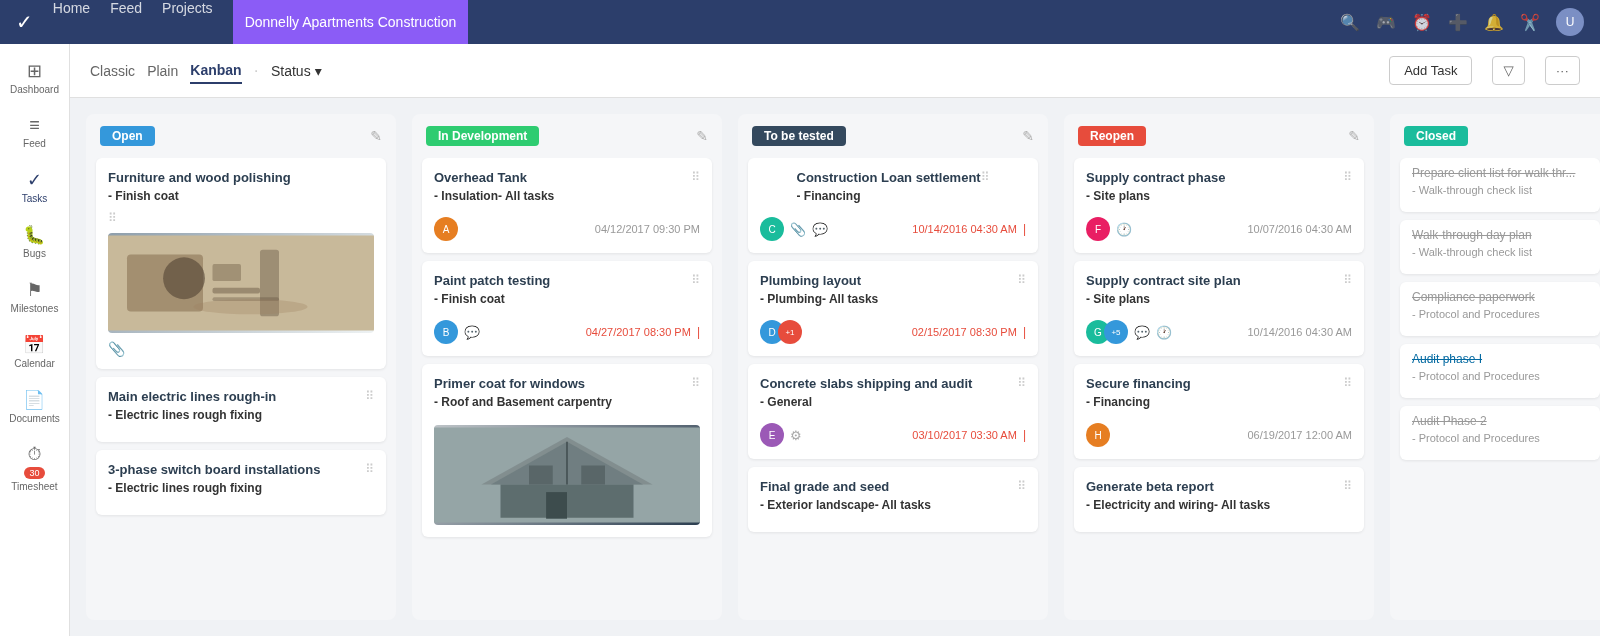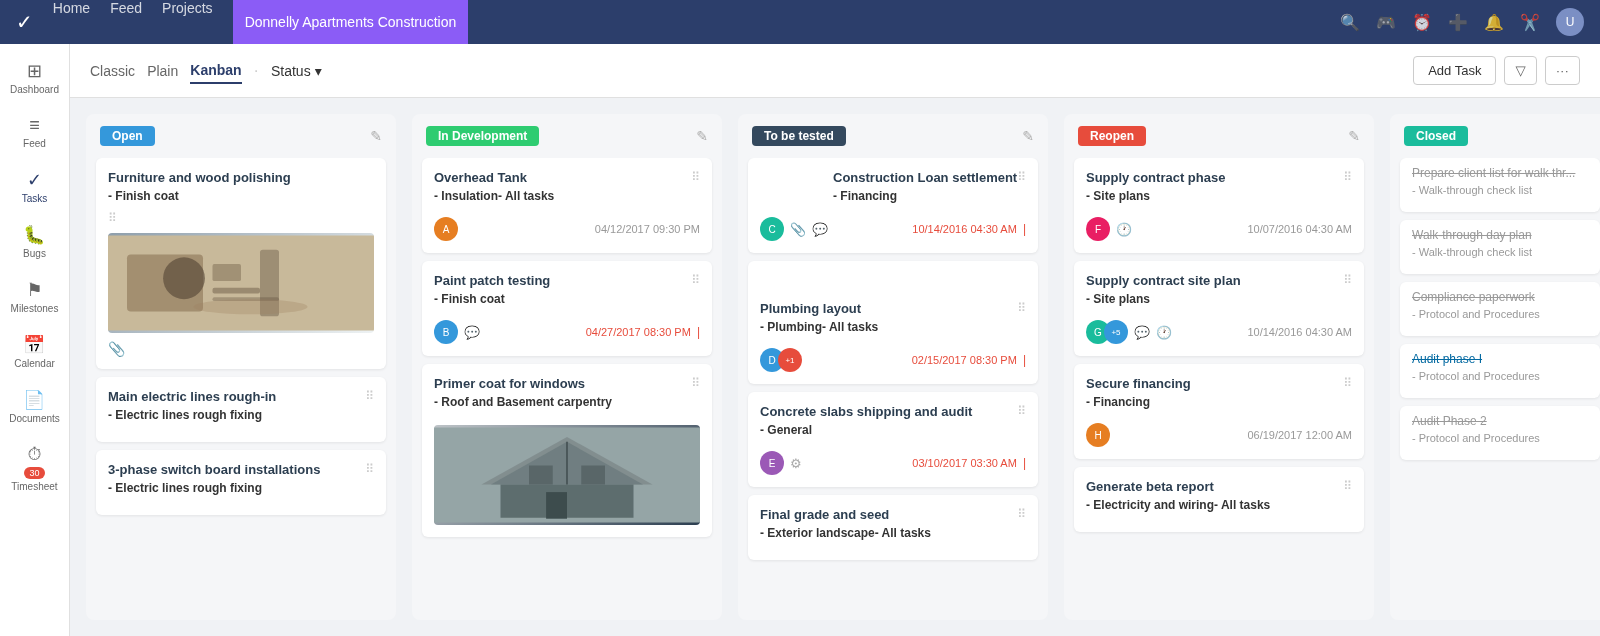--- a/index.html
+++ b/index.html
@@ -31,21 +31,21 @@
 
     
     .content { flex: 1; display: flex; flex-direction: column; overflow: hidden; }
 
     
     .view-toolbar { background: white; padding: 12px 20px; display: flex; align-items: center; gap: 12px; border-bottom: 1px solid #e0e0e0; }
     .view-tab { font-size: 14px; color: #666; cursor: pointer; padding: 4px 0; }
     .view-tab.active { color: #2c3e6b; border-bottom: 2px solid #2c3e6b; font-weight: 600; }
     .view-separator { color: #ccc; }
     .status-filter { display: flex; align-items: center; gap: 4px; color: #333; font-size: 14px; cursor: pointer; }
-    .toolbar-right { margin-left: auto; display: flex; align-items: flex-end; gap: 8px; padding-left: 28px; }
+    .toolbar-right { margin-left: auto; display: flex; align-items: flex-end; gap: 20px; padding-left: 28px; }
     .add-task-btn { background: white; border: 1px solid #ccc; border-radius: 4px; padding: 6px 14px; font-size: 13px; cursor: pointer; color: #333; }
     .icon-btn { background: white; border: 1px solid #ccc; border-radius: 4px; padding: 6px 10px; cursor: pointer; color: #666; }
 
     
     .kanban-board { display: flex; gap: 0; padding: 16px; overflow-x: auto; flex: 1; background: #f0f2f5; }
     .kanban-column { min-width: 310px; width: 310px; background: #f5f6f8; border-radius: 8px; margin-right: 16px; display: flex; flex-direction: column; max-height: 100%; overflow: hidden; }
     .kanban-column-header { padding: 12px 14px; display: flex; align-items: center; gap: 8px; }
     .column-status-badge { padding: 3px 12px; border-radius: 4px; font-size: 12px; font-weight: 600; color: white; }
     .badge-open { background: #3498db; }
     .badge-indev { background: #2ecc71; }
@@ -282,38 +282,38 @@
       </div>
 
       <div class="kanban-column">
         <div class="kanban-column-header">
           <span class="column-status-badge badge-tobetested">To be tested</span>
           <span class="column-edit-icon">✎</span>
         </div>
         <div class="kanban-cards">
 
           <div class="kanban-card">
-            <div style="display:flex;justify-content:flex-end;">
+            <div style="display:flex;justify-content:center;">
               <div>
                 <div class="card-title">Construction Loan settlement</div>
                 <div class="card-subtitle bold">- Financing</div>
               </div>
               <span style="color:#ccc;font-size:12px;">⠿</span>
             </div>
             <div class="card-footer">
               <div class="card-avatar teal">C</div>
               <span style="color:#aaa;font-size:13px;">📎</span>
               <span style="color:#aaa;font-size:13px;">💬</span>
               <span class="card-date overdue">10/14/2016 04:30 AM</span>
               <span style="color:#e74c3c;font-size:12px;">|</span>
             </div>
           </div>
 
           <div class="kanban-card">
-            <div style="display:flex;justify-content:space-between;margin-top:28px;">
+            <div style="display:flex;justify-content:space-between;">
               <div>
                 <div class="card-title">Plumbing layout</div>
                 <div class="card-subtitle bold">- Plumbing- All tasks</div>
               </div>
               <span style="color:#ccc;font-size:12px;">⠿</span>
             </div>
             <div class="card-footer">
               <div class="avatar-group">
                 <div class="card-avatar blue">D</div>
                 <div class="card-avatar red" style="font-size:8px;">+1</div>

